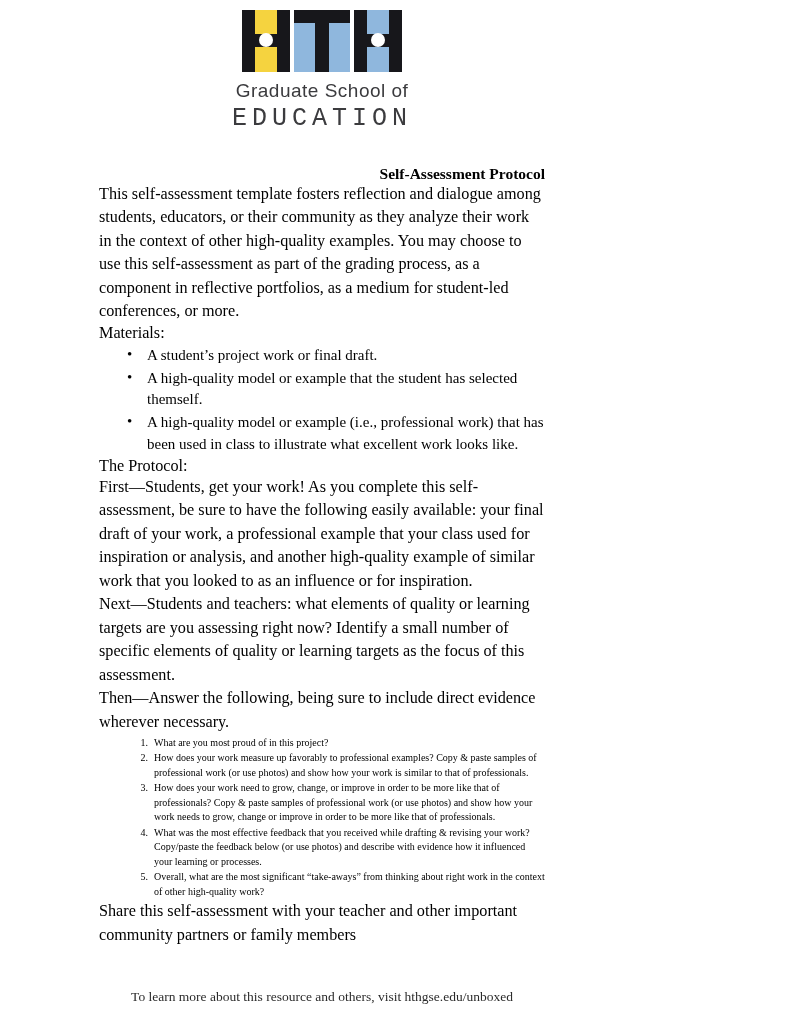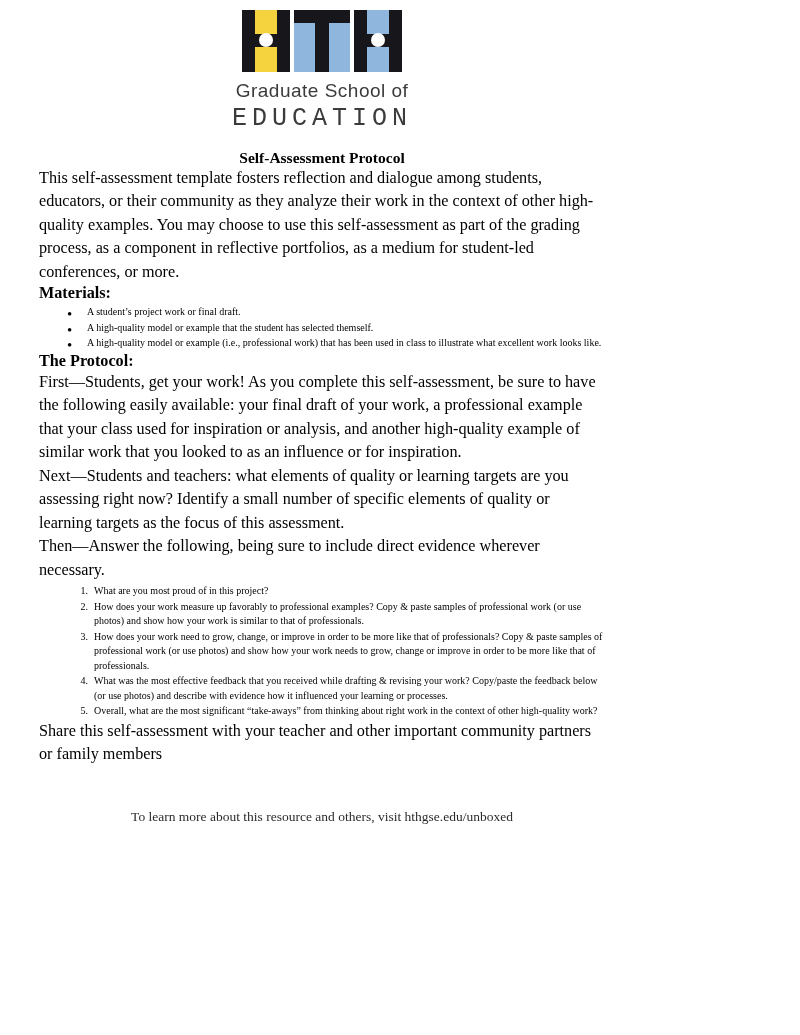--- a/index.html
+++ b/index.html
@@ -12,21 +12,21 @@
     height: 1035px;
     font-family: "Liberation Serif", serif;
     color: #000000;
     position: relative;
     overflow: hidden;
   }
   .page {
     width: 644px;
     height: 1035px;
     box-sizing: border-box;
-    padding: 0 39px;
+    padding: 0 99px;
     position: relative;
   }
 
   
   .logo-block {
     padding-top: 10px;
     display: flex;
     flex-direction: column;
     align-items: center;
   }
@@ -64,45 +64,45 @@
     font-family: Liberation Mono, monospace;
     font-size: 25px;
     letter-spacing: 5px;
     color: #3b3b3e;
     margin-top: 2px;
     font-weight: 300;
   }
 
   
   .doc-title {
-    text-align: center;
+    text-align: right;
     font-weight: bold;
     font-size: 15.5px;
-    margin-top: 16px;
+    margin-top: 32px;
   }
   p.para {
     font-size: 16.2px;
     line-height: 1.45;
     margin: 0;
     text-align: left;
   }
   .gap-lg { margin-top: 23px; }
   .gap-md { margin-top: 20px; }
   .section-head {
-    font-weight: bold;
+    font-weight: normal;
     font-size: 16.2px;
     margin: 0;
   }
   ul.bullets {
     margin: 2px 0 0 0;
     padding-left: 48px;
     list-style: none;
   }
   ul.bullets li {
-    font-size: 10px;
+    font-size: 15px;
     line-height: 1.45;
     position: relative;
     margin-bottom: 1px;
   }
   ul.bullets li::before {
     content: "\2022";
     position: absolute;
     left: -20px;
     top: -1px;
     font-size: 15px;

